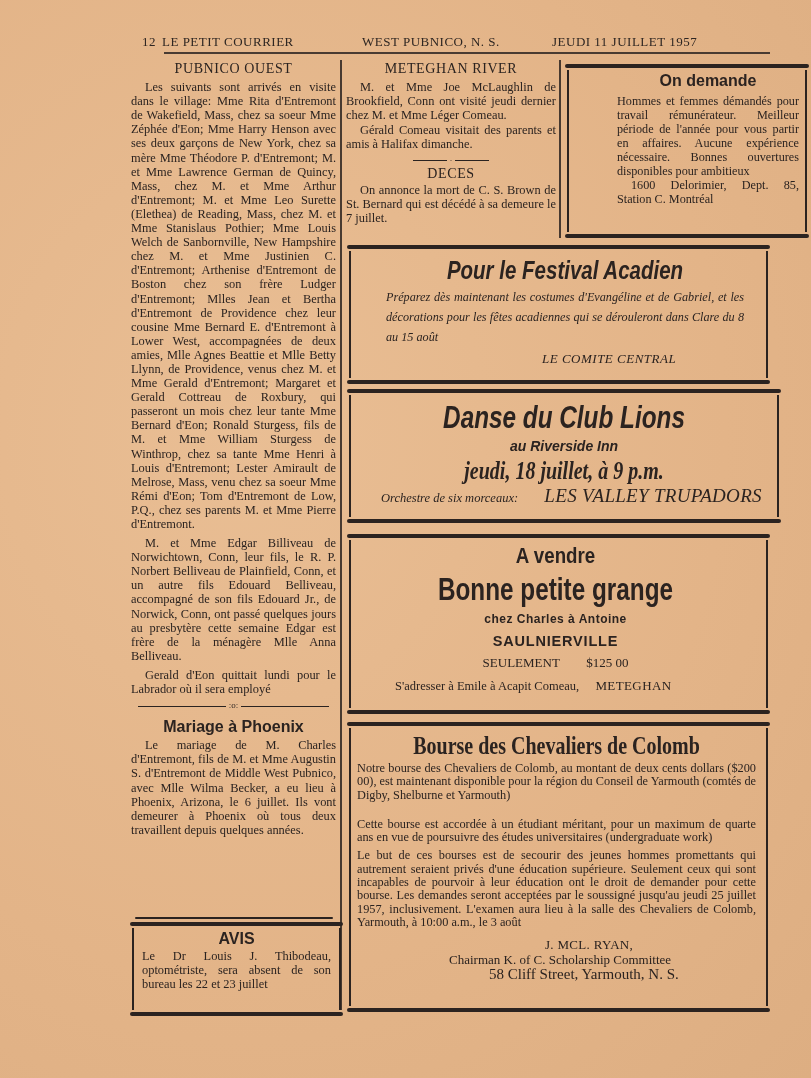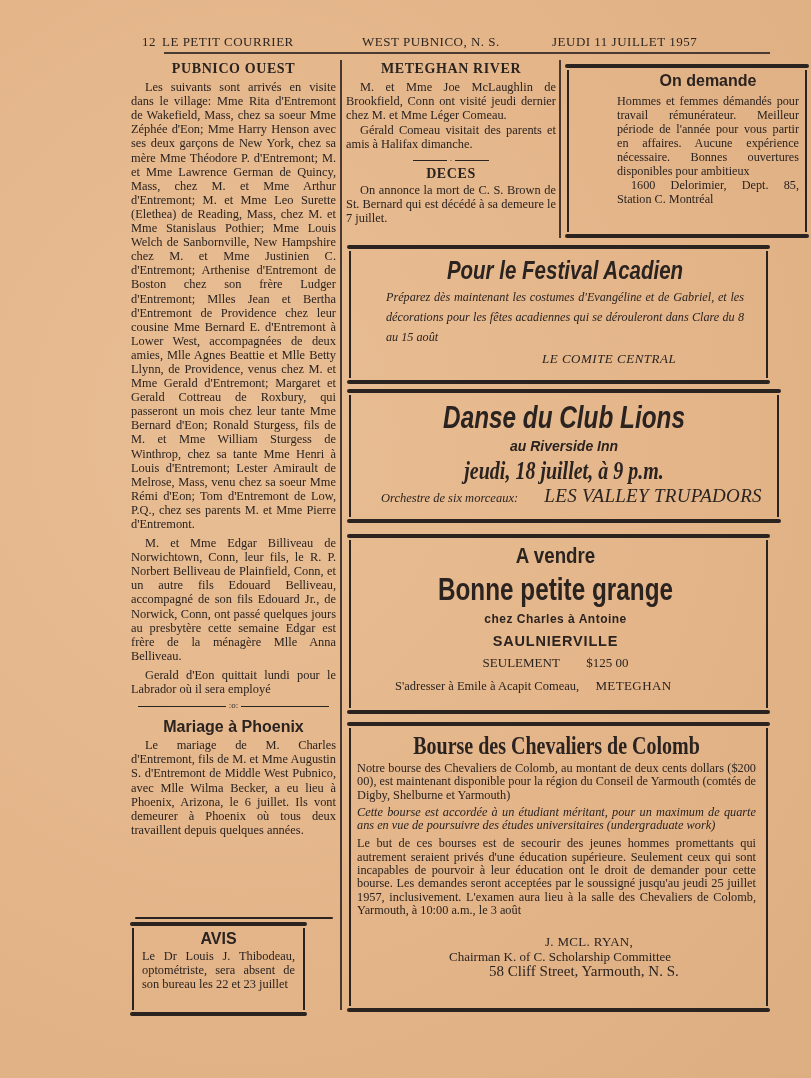--- a/index.html
+++ b/index.html
@@ -16,21 +16,21 @@
     position: absolute; left: 140px; top: 34px; width: 630px; height: 18px;
     font-family: "Liberation Serif", serif; font-size: 13px; letter-spacing: 0.5px;
     color: #2e2622;
   }
   .masthead span { position: absolute; top: 0; white-space: nowrap; }
   .mh-rule { position: absolute; left: 164px; top: 52px; width: 606px; height: 2px; background: #2e2622; opacity: .85; }
 
   .col { position: absolute; font-family: "Liberation Serif", serif; font-size: 12.4px; line-height: 14.1px; text-align: justify; }
   .col p { margin: 0; text-indent: 14px; }
   .col p + p { margin-top: 5px; }
-  .head-serif { font-family: "Liberation Serif", serif; font-weight: bold; text-align: center; letter-spacing: 0.6px; font-size: 14px; margin: 0 0 4px 0; }
+  .head-serif { font-family: "Liberation Serif", serif; font-weight: normal; text-align: center; letter-spacing: 0.6px; font-size: 14px; margin: 0 0 4px 0; }
   .head-sans { font-family: "Liberation Sans", sans-serif; font-weight: bold; text-align: center; font-size: 15px; margin: 0 0 4px 0; }
   .ornament { text-align: center; font-size: 9px; line-height: 10px; margin: 4px 0 10px 0; white-space: nowrap; }
   .ornament i { display: inline-block; width: 44px; height: 1px; background: #2b2320; vertical-align: middle; }
 
   .vrule { position: absolute; width: 2px; background: #2b2320; opacity: .85; }
   .hrule { position: absolute; height: 3px; background: #2b2320; border-radius: 2px; }
 
   .box { position: absolute; border-left: 2px solid #2b2320; border-right: 2px solid #2b2320; box-sizing: border-box; }
   .box::before, .box::after { content: ""; position: absolute; left: -4px; right: -4px; height: 4px; background: #2b2320; border-radius: 3px; }
   .box::before { top: -6px; }
@@ -63,21 +63,21 @@
       <div class="ornament"><i></i><i></i> <span>:o:</span> <i></i><i></i></div>
     </div>
     <div>
       <div class="head-sans" style="font-size:16px;">Mariage à Phoenix</div>
       <p>Le mariage de M. Charles d'Entremont, fils de M. et Mme Augustin S. d'Entremont de Middle West Pubnico, avec Mlle Wilma Becker, a eu lieu à Phoenix, Arizona, le 6 juillet. Ils vont demeurer à Phoenix où tous deux travaillent depuis quelques années.</p>
     </div>
   </div>
 
   <div class="hrule" style="left:135px; top:917px; width:198px; height:2px;"></div>
 
-  <div class="box" style="left:132px; top:928px; width:173px; height:82px;">
+  <div class="box" style="left:132px; top:928px; width:209px; height:82px;">
     <div class="col" style="position:static; padding:4px 8px 0 8px;">
       <div class="head-sans" style="font-size:16px; margin-bottom:3px;">AVIS</div>
       <div style="text-align:justify;">Le Dr Louis J. Thibodeau, optométriste, sera absent de son bureau les 22 et 23 juillet</div>
     </div>
   </div>
 
   <div class="col" style="left:346px; top:62px; width:210px;">
     <div>
       <div class="head-serif">METEGHAN RIVER</div>
       <p>M. et Mme Joe McLaughlin de Brookfield, Conn ont visité jeudi dernier chez M. et Mme Léger Comeau.</p>
@@ -136,21 +136,21 @@
         <span style="display:inline-block; width:10px"></span>
         <span style="font-size:13px; letter-spacing:.4px;">METEGHAN</span>
       </div>
     </div>
   </div>
 
   <div class="box" style="left:349px; top:728px; width:419px; height:278px;">
     <div class="col" style="position:static; padding:2px 10px 0 6px; font-size:12.3px; line-height:13.3px;">
       <div class="cond" style="font-size:25px; line-height:32px; transform:scaleX(0.8); font-family:'Liberation Serif', serif;">Bourse des Chevaliers de Colomb</div>
       <div style="text-align:justify;">Notre bourse des Chevaliers de Colomb, au montant de deux cents dollars ($200 00), est maintenant disponible pour la région du Conseil de Yarmouth (comtés de Digby, Shelburne et Yarmouth)</div>
-      <div style="text-align:justify; margin-top:4px;font-style:italic;">Cette bourse est accordée à un étudiant méritant, pour un maximum de quarte ans en vue de poursuivre des études universitaires (undergraduate work)</div>
+      <div style="text-align:justify; margin-top:16px;">Cette bourse est accordée à un étudiant méritant, pour un maximum de quarte ans en vue de poursuivre des études universitaires (undergraduate work)</div>
       <div style="text-align:justify; margin-top:5px;">Le but de ces bourses est de secourir des jeunes hommes promettants qui autrement seraient privés d'une éducation supérieure. Seulement ceux qui sont incapables de pourvoir à leur éducation ont le droit de demander pour cette bourse. Les demandes seront acceptées par le soussigné jusqu'au jeudi 25 juillet 1957, inclusivement. L'examen aura lieu à la salle des Chevaliers de Colomb, Yarmouth, à 10:00 a.m., le 3 août</div>
-      <div style="text-align:left; padding-left:188px; font-size:13px; line-height:14.5px; letter-spacing:.3px; margin-top:18px;">J. MCL. RYAN,</div>
+      <div style="text-align:left; padding-left:188px; font-size:13px; line-height:14.5px; letter-spacing:.3px; margin-top:9px;">J. MCL. RYAN,</div>
       <div style="text-align:left; padding-left:92px; font-size:13px; line-height:14.5px;">Chairman K. of C. Scholarship Committee</div>
       <div style="text-align:left; padding-left:132px; font-size:15px; line-height:14.5px;">58 Cliff Street, Yarmouth, N. S.</div>
     </div>
   </div>
 
 </div>
 
 </body></html>

